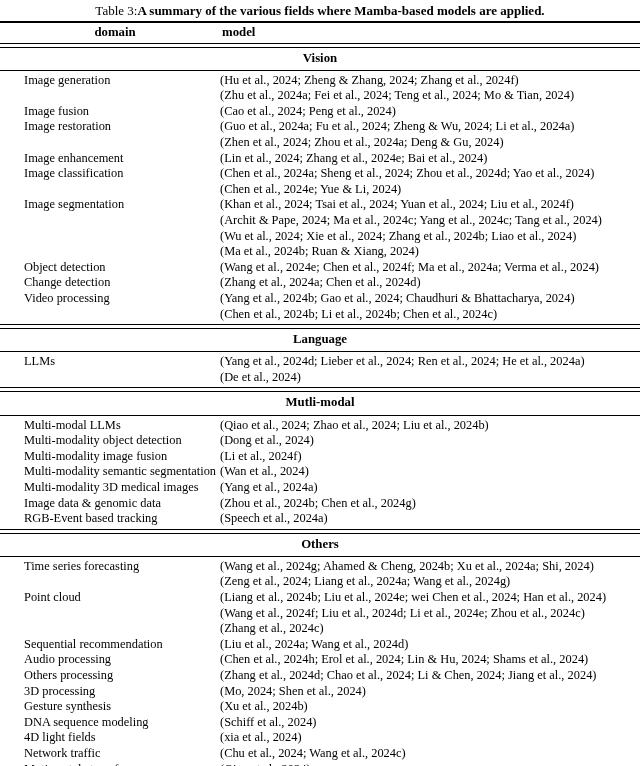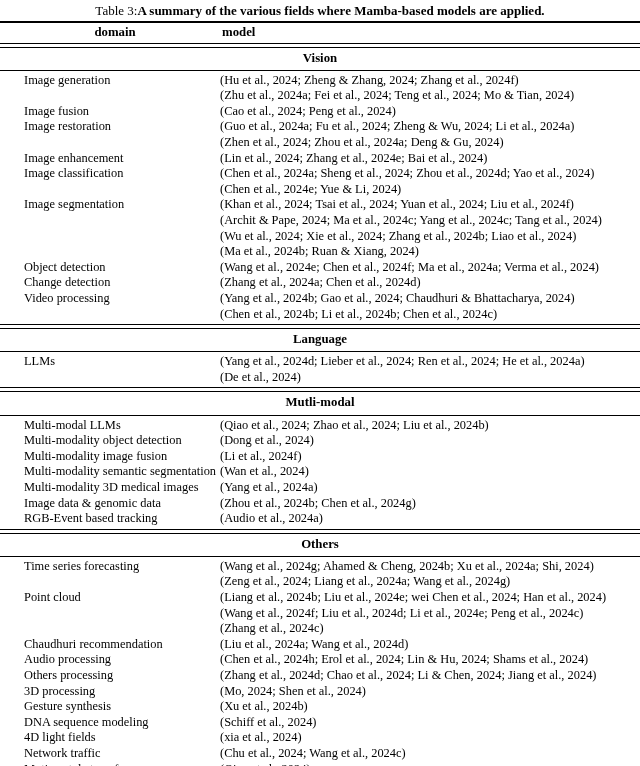--- a/index.html
+++ b/index.html
@@ -200,45 +200,45 @@
         </div>
         <div class="row">
           <div class="cell-domain">Image data &amp; genomic data</div>
           <div class="cell-model">
             <div class="cite-line">(Zhou et al., 2024b; Chen et al., 2024g)</div>
           </div>
         </div>
         <div class="row">
           <div class="cell-domain">RGB-Event based tracking</div>
           <div class="cell-model">
-            <div class="cite-line">(Audio et al., 2024a)</div>
+            <div class="cite-line">(Speech et al., 2024a)</div>
           </div>
         </div>
       </div>
       <div class="rule double"></div>
       <div class="section-header">Others</div>
       <div class="rule thin"></div>
       <div class="section-rows">
         <div class="row">
           <div class="cell-domain">Time series forecasting</div>
           <div class="cell-model">
             <div class="cite-line">(Wang et al., 2024g; Ahamed &amp; Cheng, 2024b; Xu et al., 2024a; Shi, 2024)</div>
             <div class="cite-line">(Zeng et al., 2024; Liang et al., 2024a; Wang et al., 2024g)</div>
           </div>
         </div>
         <div class="row">
           <div class="cell-domain">Point cloud</div>
           <div class="cell-model">
             <div class="cite-line">(Liang et al., 2024b; Liu et al., 2024e; wei Chen et al., 2024; Han et al., 2024)</div>
-            <div class="cite-line">(Wang et al., 2024f; Liu et al., 2024d; Li et al., 2024e; Peng et al., 2024c)</div>
+            <div class="cite-line">(Wang et al., 2024f; Liu et al., 2024d; Li et al., 2024e; Zhou et al., 2024c)</div>
             <div class="cite-line">(Zhang et al., 2024c)</div>
           </div>
         </div>
         <div class="row">
-          <div class="cell-domain">Chaudhuri recommendation</div>
+          <div class="cell-domain">Sequential recommendation</div>
           <div class="cell-model">
             <div class="cite-line">(Liu et al., 2024a; Wang et al., 2024d)</div>
           </div>
         </div>
         <div class="row">
           <div class="cell-domain">Audio processing</div>
           <div class="cell-model">
             <div class="cite-line">(Chen et al., 2024h; Erol et al., 2024; Lin &amp; Hu, 2024; Shams et al., 2024)</div>
           </div>
         </div>

